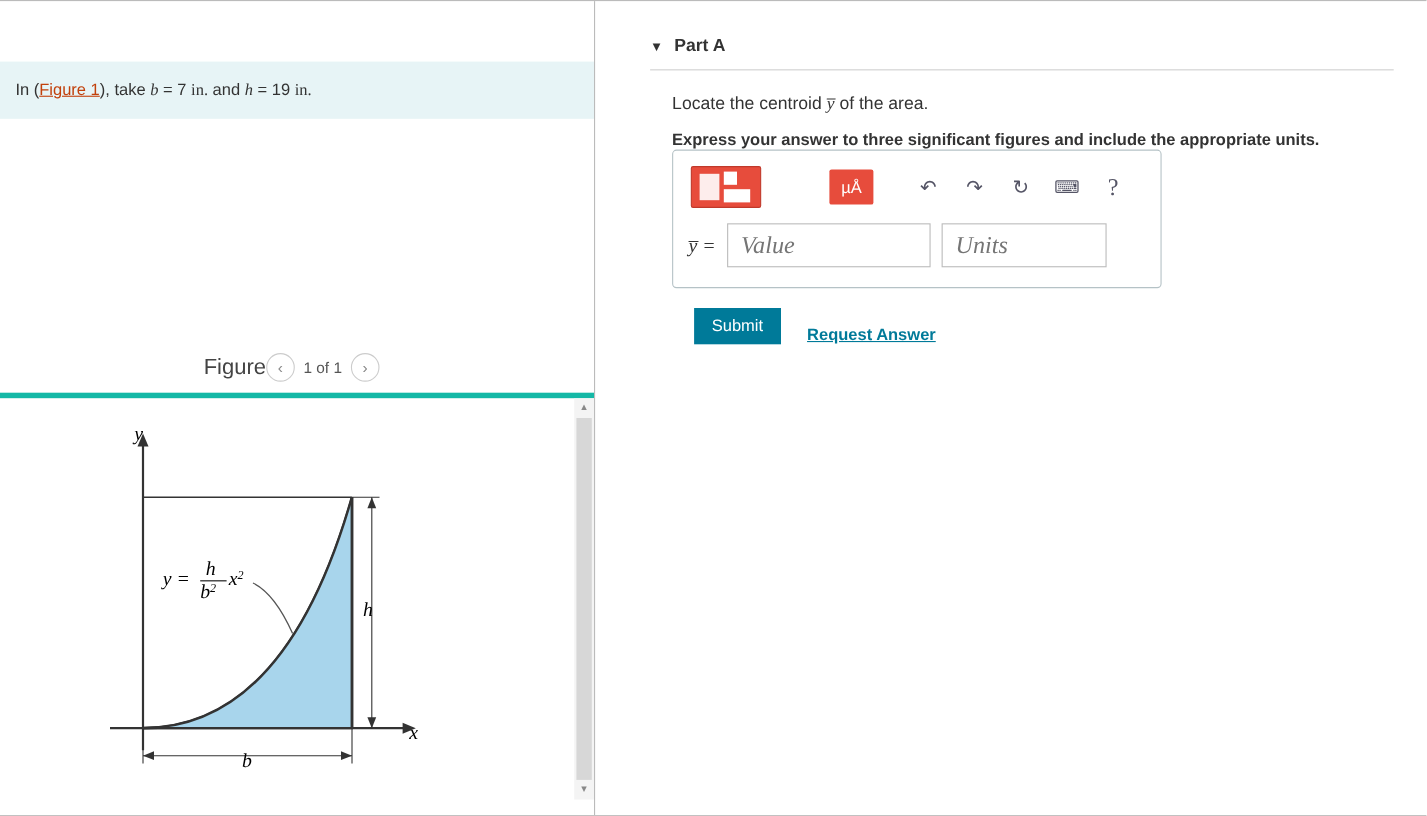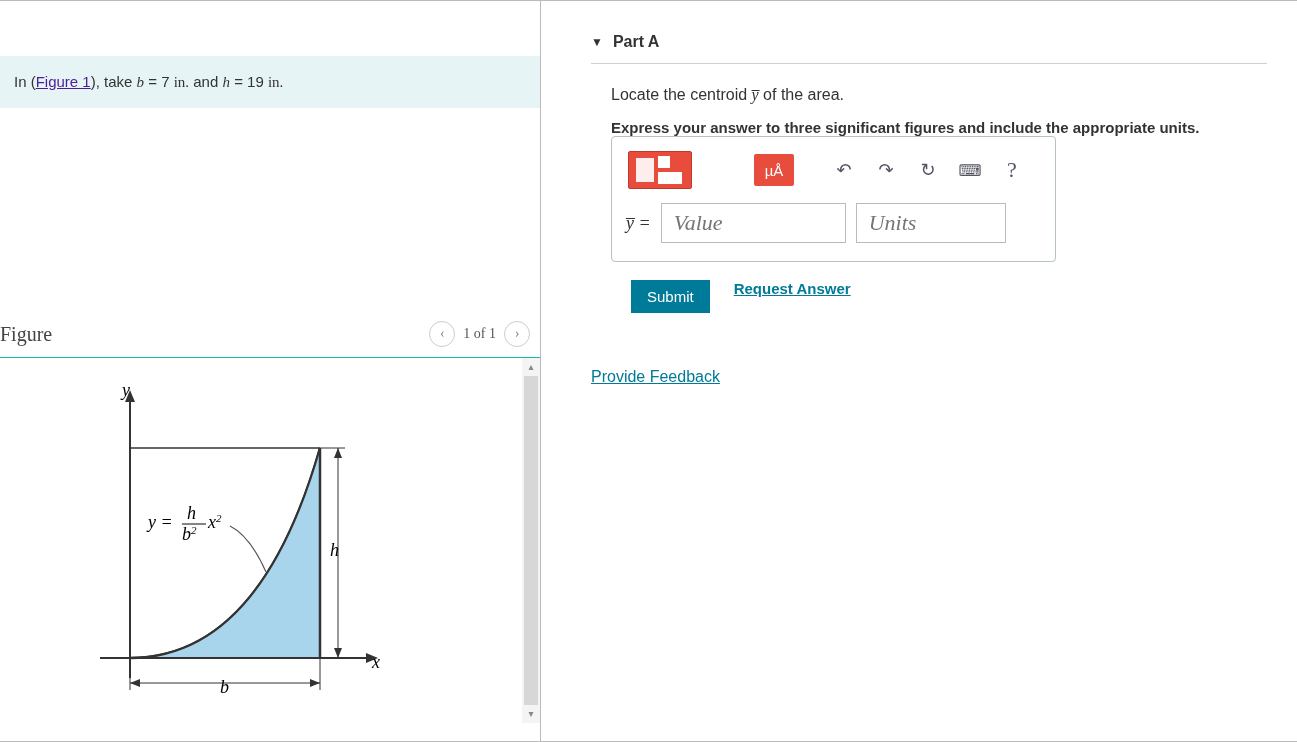--- a/index.html
+++ b/index.html
@@ -3,23 +3,23 @@
 <meta charset="utf-8">
 <style>
   * { box-sizing: border-box; }
   html, body { margin:0; padding:0; font-family: Arial, Helvetica, sans-serif; color:#333; font-size:15px; }
   .wrap { display:flex; width:1297px; height:742px; border-top:1px solid #bbb; border-bottom:1px solid #bbb; overflow:hidden; }
   .left { width:540px; position:relative; }
   .right { flex:1; border-left:1px solid #bbb; padding:20px 30px 20px 50px; }
 
   
   .prompt { background:#e7f4f6; padding:15px 14px; margin-top:55px; font-size:15px; line-height:1.4; }
-  .prompt a { color:#4c1d95; text-decoration:underline;margin-top:43px; }
+  .prompt a { color:#c2410c; text-decoration:underline;margin-top:43px; }
   .figpanel { position:absolute; left:0; right:0; top:320px; }
-  .figheader { display:flex; align-items:center; justify-content:space-between; padding:0 0 10px 0; border-bottom:1px solid #14b8a6;font-family:Liberation Serif, serif; }
+  .figheader { display:flex; align-items:center; justify-content:center; padding:0 0 10px 0; border-bottom:5px solid #14b8a6; }
   .figheader h3 { margin:0; font-weight:normal; font-size:20px; color:#444; }
   .pager { display:flex; align-items:center; gap:8px; font-size:14px; color:#555; padding-right:10px;}
   .pgbtn { width:26px; height:26px; border-radius:13px; border:1px solid #ccc; background:#fff; display:flex; align-items:center; justify-content:center; font-size:14px; color:#888; cursor:pointer; }
   .figbody { position:relative; height:365px; overflow:auto; }
   .scrollbar { position:absolute; right:0; top:0; bottom:0; width:18px; background:#f4f4f4; }
   .scrollbar .arrow { height:18px; text-align:center; font-size:10px; color:#888; line-height:18px; user-select:none; }
   .scrollbar .thumb { position:absolute; left:2px; right:2px; top:18px; bottom:18px; background:#d7d7d7; }
   .figsvg { display:block; margin:20px 0 0 80px; }
 
   
@@ -33,21 +33,21 @@
   .tb { min-width:28px; height:28px; display:flex; align-items:center; justify-content:center; color:#556; font-size:18px; }
   .tb.tpl { width:64px; height:38px; background:#e74c3c; border:1px solid #c0392b; border-radius:2px; }
   .tb.uni { width:40px; height:32px; background:#e74c3c; color:#fff; border-radius:2px; font-size:15px;margin-left:48px; }
   .tb.help { font-size:22px; font-family: 'Times New Roman', serif; }
   .tb.key { font-size:16px; }
   .answerrow { display:flex; align-items:center; gap:10px; }
   .ybar { font-style:italic; font-family:'Times New Roman', serif; font-size:18px; }
   .in { height:40px; border:1px solid #bbb; font-size:22px; font-style:italic; font-family:'Times New Roman', serif; padding:0 12px; color:#999; }
   .in.val { width:185px; }
   .in.unit { width:150px; }
-  .actions { margin:18px 0 0 20px; display:flex; align-items:flex-start; gap:24px; }
+  .actions { margin:18px 0 0 20px; display:flex; align-items:flex-end; gap:24px; }
   .submit { background:#007a99; color:#fff; border:none; padding:8px 16px; font-size:15px; cursor:pointer; }
   .linkbtn { color:#007a99; text-decoration:underline; font-weight:bold; font-size:15px; background:none; border:none; cursor:pointer; padding:0; }
   .feedback { margin-top:55px; }
   .feedback a { color:#007a99; text-decoration:underline; font-size:16px; }
 
   
   .mi { font-style:italic; font-family:'Times New Roman', serif; }
   .rm { font-style:normal; font-family:'Times New Roman', serif; }
 </style>
 </head>
@@ -158,18 +158,15 @@
           <input class="in unit" placeholder="Units" style="">
         </div>
       </div>
 
       <div class="actions">
         <button class="submit">Submit</button>
         <button class="linkbtn">Request Answer</button>
       </div>
     </div>
 
-    <div class="feedback">
-      <a href="#">Provide Feedback</a>
-    </div>
   </div>
 
 </div>
 
 </body></html>

